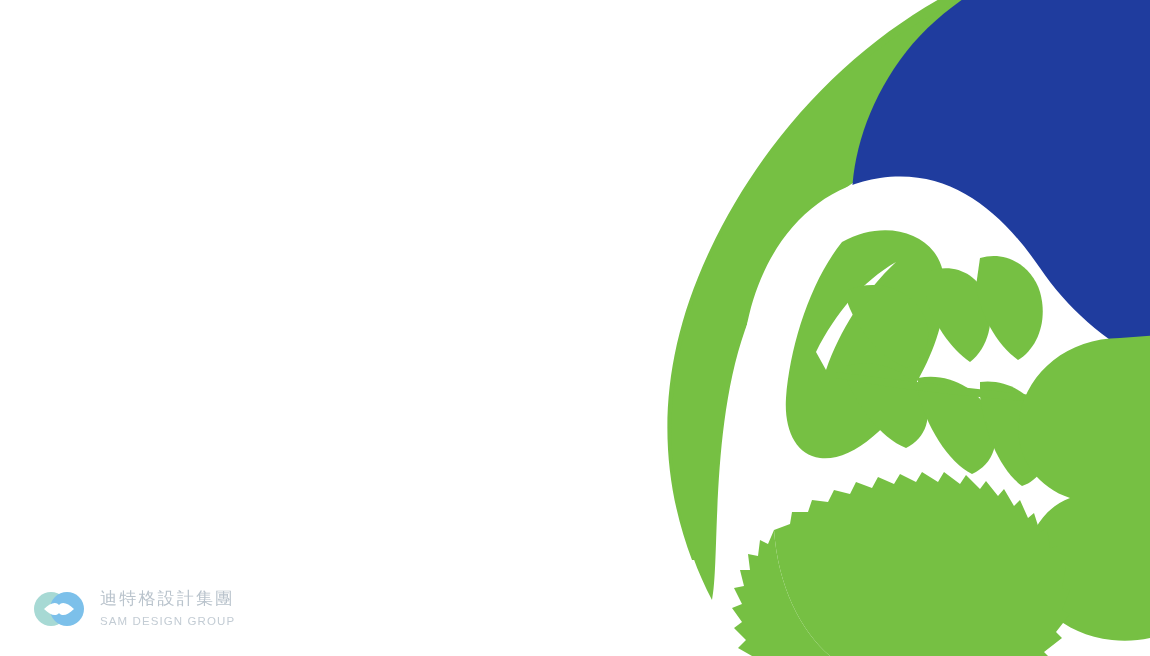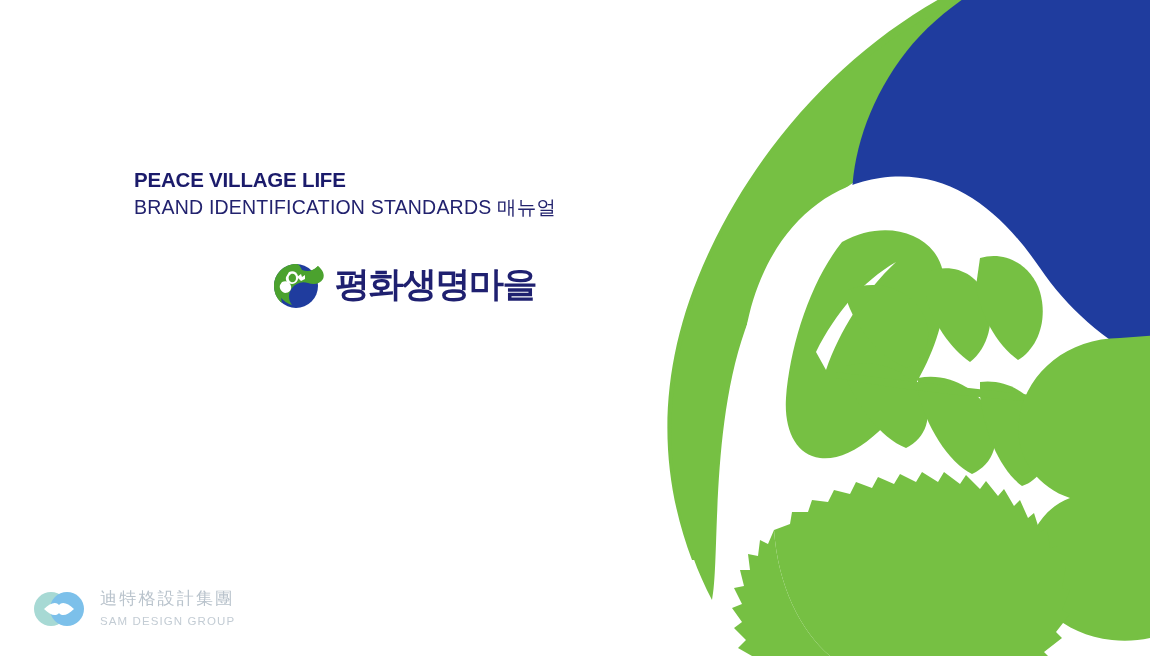--- a/index.html
+++ b/index.html
@@ -225,58 +225,21 @@
                    L 118 544 L 110 540 L 108 556 L 98 554 L 100 570 L 90 570
                    L 94 586 L 84 588 L 92 604 L 82 608 L 92 622 L 84 628
                    L 96 640 L 88 648 L 102 656 L 180 656
                    C 150 630, 128 586, 124 530 Z"></path>
         </g>
 
       </g>
     </svg>
   </div>
 
-  <div id="title-block">
-    <div id="title-line1">PEACE VILLAGE LIFE</div>
-    <div id="title-line2">BRAND  IDENTIFICATION  STANDARDS  매뉴얼</div>
-  </div>
-
-  <div id="brand-lockup">
-    <span id="brand-symbol">
-      <svg width="58" height="52" viewBox="0 0 58 52" xmlns="http://www.w3.org/2000/svg">
-
-        <circle cx="28" cy="28" r="22" fill="#1f3c9e"></circle>
-
-        <path fill="#4ba22e" d="M 28 6
-                 C 16 6, 6 16, 6 28
-                 C 6 35, 9 41, 14 45
-                 C 12 38, 14 31, 20 27
-                 C 27 22, 36 24, 44 20
-                 C 50 17, 52 12, 50 8
-                 C 46 13, 40 14, 34 12
-                 C 32 8, 31 6, 28 6 Z"></path>
-        <path fill="#4ba22e" d="M 30 7
-                 C 20 7, 11 13, 8 22
-                 C 13 16, 21 13, 29 14
-                 C 38 15, 45 13, 50 8
-                 C 55 12, 57 17, 55 21
-                 C 52 26, 46 27, 40 25
-                 C 34 23, 28 25, 24 30
-                 C 20 35, 20 42, 24 47
-                 C 15 44, 8 36, 8 27
-                 C 8 16, 18 7, 30 7 Z"></path>
-
-        <path fill="#ffffff" d="M 21 14 C 25 12, 29 14, 30 18 C 31 22, 28 26, 24 26 C 20 26, 17 23, 18 19 Z"></path>
-        <path fill="#4ba22e" d="M 23 16 C 26 15, 28 17, 28 20 C 28 23, 26 25, 23 24 C 21 23, 20 20, 21 18 Z"></path>
-        <path fill="#ffffff" d="M 29 19 L 33 16 L 34 19 L 37 17 L 37 21 L 33 23 Z"></path>
-        <path fill="#ffffff" d="M 14 24 C 18 22, 22 24, 23 28 C 24 32, 21 35, 17 35 C 13 34, 11 30, 12 27 Z"></path>
-      </svg>
-    </span>
-    <span id="brand-wordmark">평화생명마을</span>
-  </div>
+
 
   <div id="agency-credit">
     <span id="agency-mark">
       <svg width="58" height="42" viewBox="0 0 58 42" xmlns="http://www.w3.org/2000/svg">
         <circle cx="21" cy="21" r="17" fill="#a7d9d4"></circle>
         <circle cx="37" cy="21" r="17" fill="#7cc0ea"></circle>
         <path fill="#ffffff" d="M 14 21 C 20 15, 26 13, 29 17 C 32 13, 38 15, 44 21 C 38 27, 32 29, 29 25 C 26 29, 20 27, 14 21 Z"></path>
       </svg>
     </span>
     <span id="agency-text">

